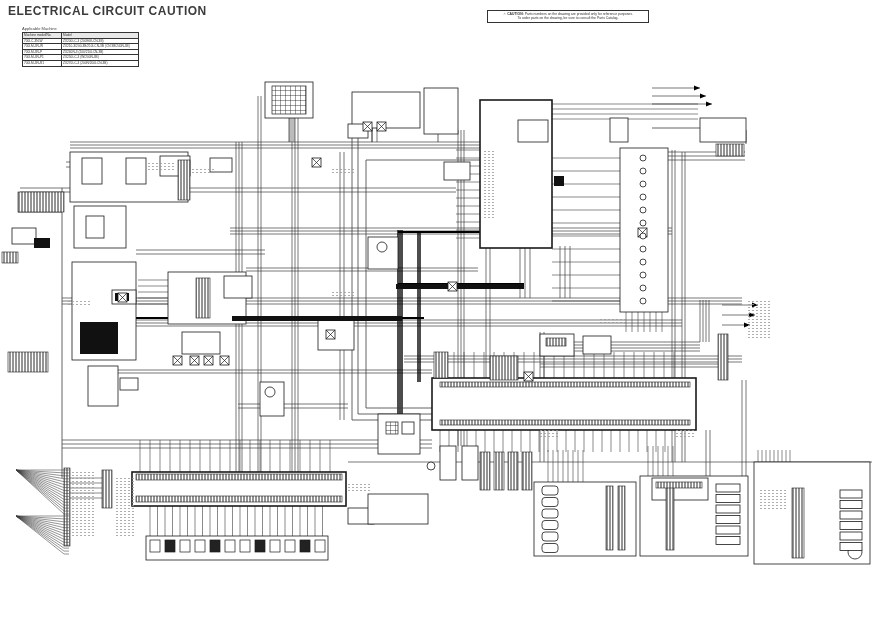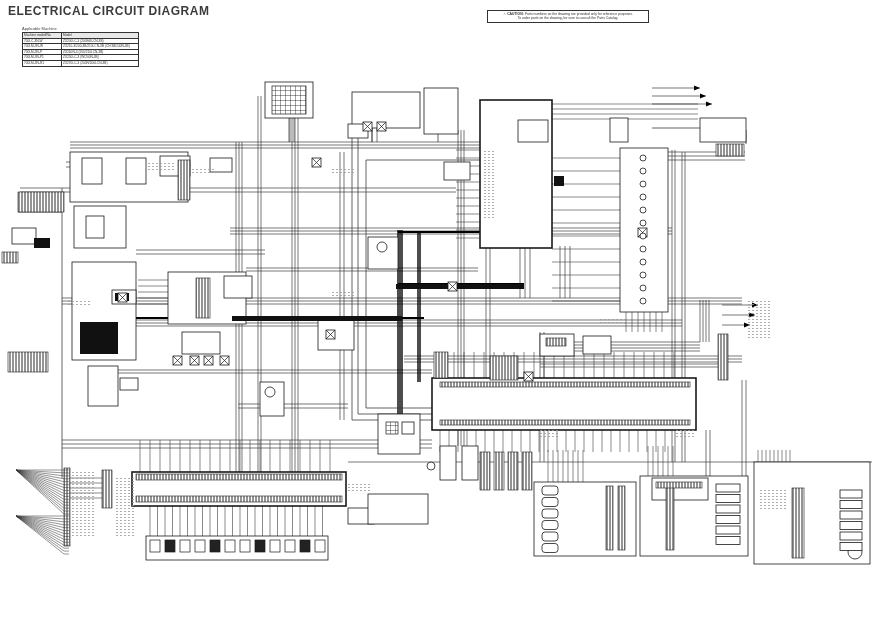--- a/index.html
+++ b/index.html
@@ -548,21 +548,21 @@
       <rect x="70" y="472" width="26" height="66" fill="url(#noisePat)" opacity="0.8"></rect>
       <rect x="114" y="476" width="22" height="60" fill="url(#noisePat)" opacity="0.8"></rect>
       <rect x="348" y="482" width="24" height="10" fill="url(#noisePat)" opacity="0.8"></rect>
       <rect x="748" y="300" width="22" height="40" fill="url(#noisePat)" opacity="0.8"></rect>
       <rect x="760" y="488" width="26" height="22" fill="url(#noisePat)" opacity="0.8"></rect>
       <rect x="676" y="430" width="20" height="8" fill="url(#noisePat)" opacity="0.8"></rect>
       <rect x="540" y="430" width="20" height="8" fill="url(#noisePat)" opacity="0.8"></rect>
     </g>
 </svg>
 
-<div class="hdr-title">ELECTRICAL CIRCUIT DIAGRAM</div>
+<div class="hdr-title">ELECTRICAL CIRCUIT CAUTION</div>
 
 <div class="app-table-wrap">
   <div class="app-caption">Applicable Machine</div>
   <table class="app">
     <thead>
       <tr>
         <th class="c1">Machine model/No.</th>
         <th class="c2">Model</th>
       </tr>
     </thead>

